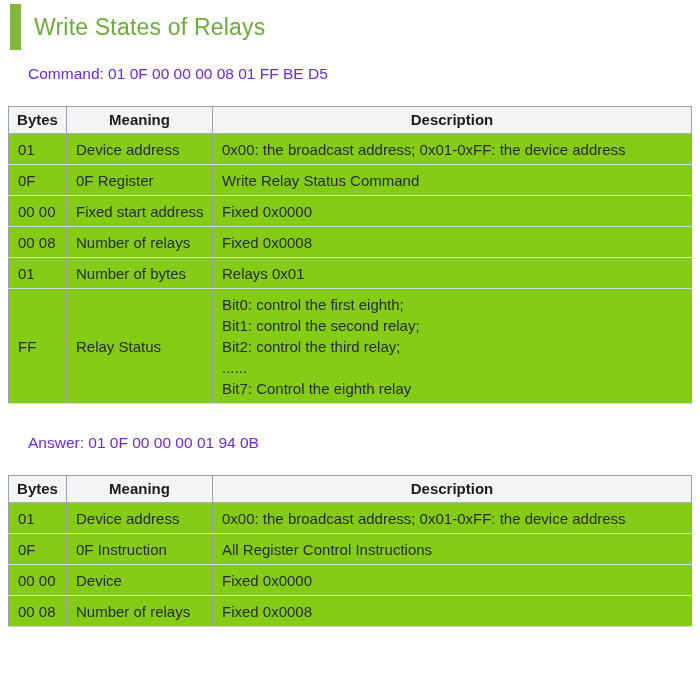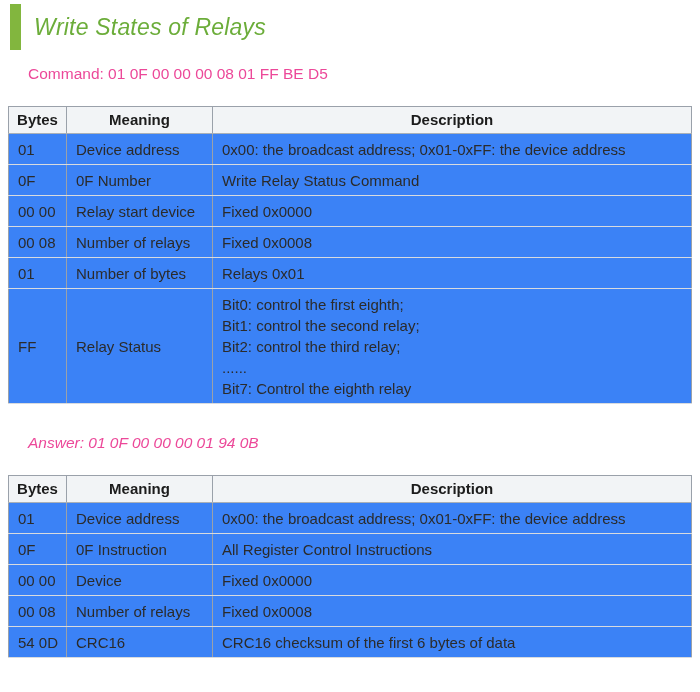--- a/index.html
+++ b/index.html
@@ -24,31 +24,29 @@
     height: 46px;
     background: #82b63e;
     margin-right: 13px;
     flex: none;
   }
   .section-title {
     font-size: 23px;
     font-weight: 400;
     color: #6cad3a;
     letter-spacing: 0.2px;
-    font-style: italic;
   }
   .hexline {
     margin: 13px 12px 0 28px;
     font-size: 15.5px;
     line-height: 21px;
-    color: #ec4899;
+    color: #6d28d9;
   }
   .hexline.answer {
     margin-top: 28px;
-    font-style: italic;
   }
   table.spec {
     border-collapse: collapse;
     table-layout: fixed;
     width: 684px;
     margin: 22px 8px 0 8px;
     font-size: 15px;
     border: 1px solid #9aa1aa;
   }
   table.spec + .hexline.answer { margin-top: 28px; }
@@ -58,21 +56,21 @@
     background: #f2f4f6;
     font-weight: 700;
     text-align: center;
     color: #1c1c1c;
     padding: 2px 8px;
     line-height: 22px;
     border-right: 1px solid #9aa1aa;
     border-bottom: 1px solid #a9b0b8;
   }
   table.spec td {
-    background: #3b82f6;
+    background: #84cc16;
     text-align: left;
     vertical-align: middle;
     color: #2b2b2b;
     padding: 5px 9px 4px 9px;
     line-height: 21px;
     border-right: 1px solid #9aa1aa;
     border-bottom: 1px solid #d8dbdf;
     overflow: hidden;
     white-space: nowrap;
   }
@@ -105,26 +103,26 @@
         </tr>
       </thead>
       <tbody>
         <tr>
           <td>01</td>
           <td>Device address</td>
           <td>0x00: the broadcast address; 0x01-0xFF: the device address</td>
         </tr>
         <tr>
           <td>0F</td>
-          <td>0F Number</td>
+          <td>0F Register</td>
           <td>Write Relay Status Command</td>
         </tr>
         <tr>
           <td>00 00</td>
-          <td>Relay start device</td>
+          <td>Fixed start address</td>
           <td>Fixed 0x0000</td>
         </tr>
         <tr>
           <td>00 08</td>
           <td>Number of relays</td>
           <td>Fixed 0x0008</td>
         </tr>
         <tr>
           <td>01</td>
           <td>Number of bytes</td>
@@ -173,21 +171,16 @@
         <tr>
           <td>00 00</td>
           <td>Device</td>
           <td>Fixed 0x0000</td>
         </tr>
         <tr>
           <td>00 08</td>
           <td>Number of relays</td>
           <td>Fixed 0x0008</td>
         </tr>
-        <tr>
-          <td>54 0D</td>
-          <td>CRC16</td>
-          <td>CRC16 checksum of the first 6 bytes of data</td>
-        </tr>
       </tbody>
     </table>
 
 </div>
 
 </body></html>

